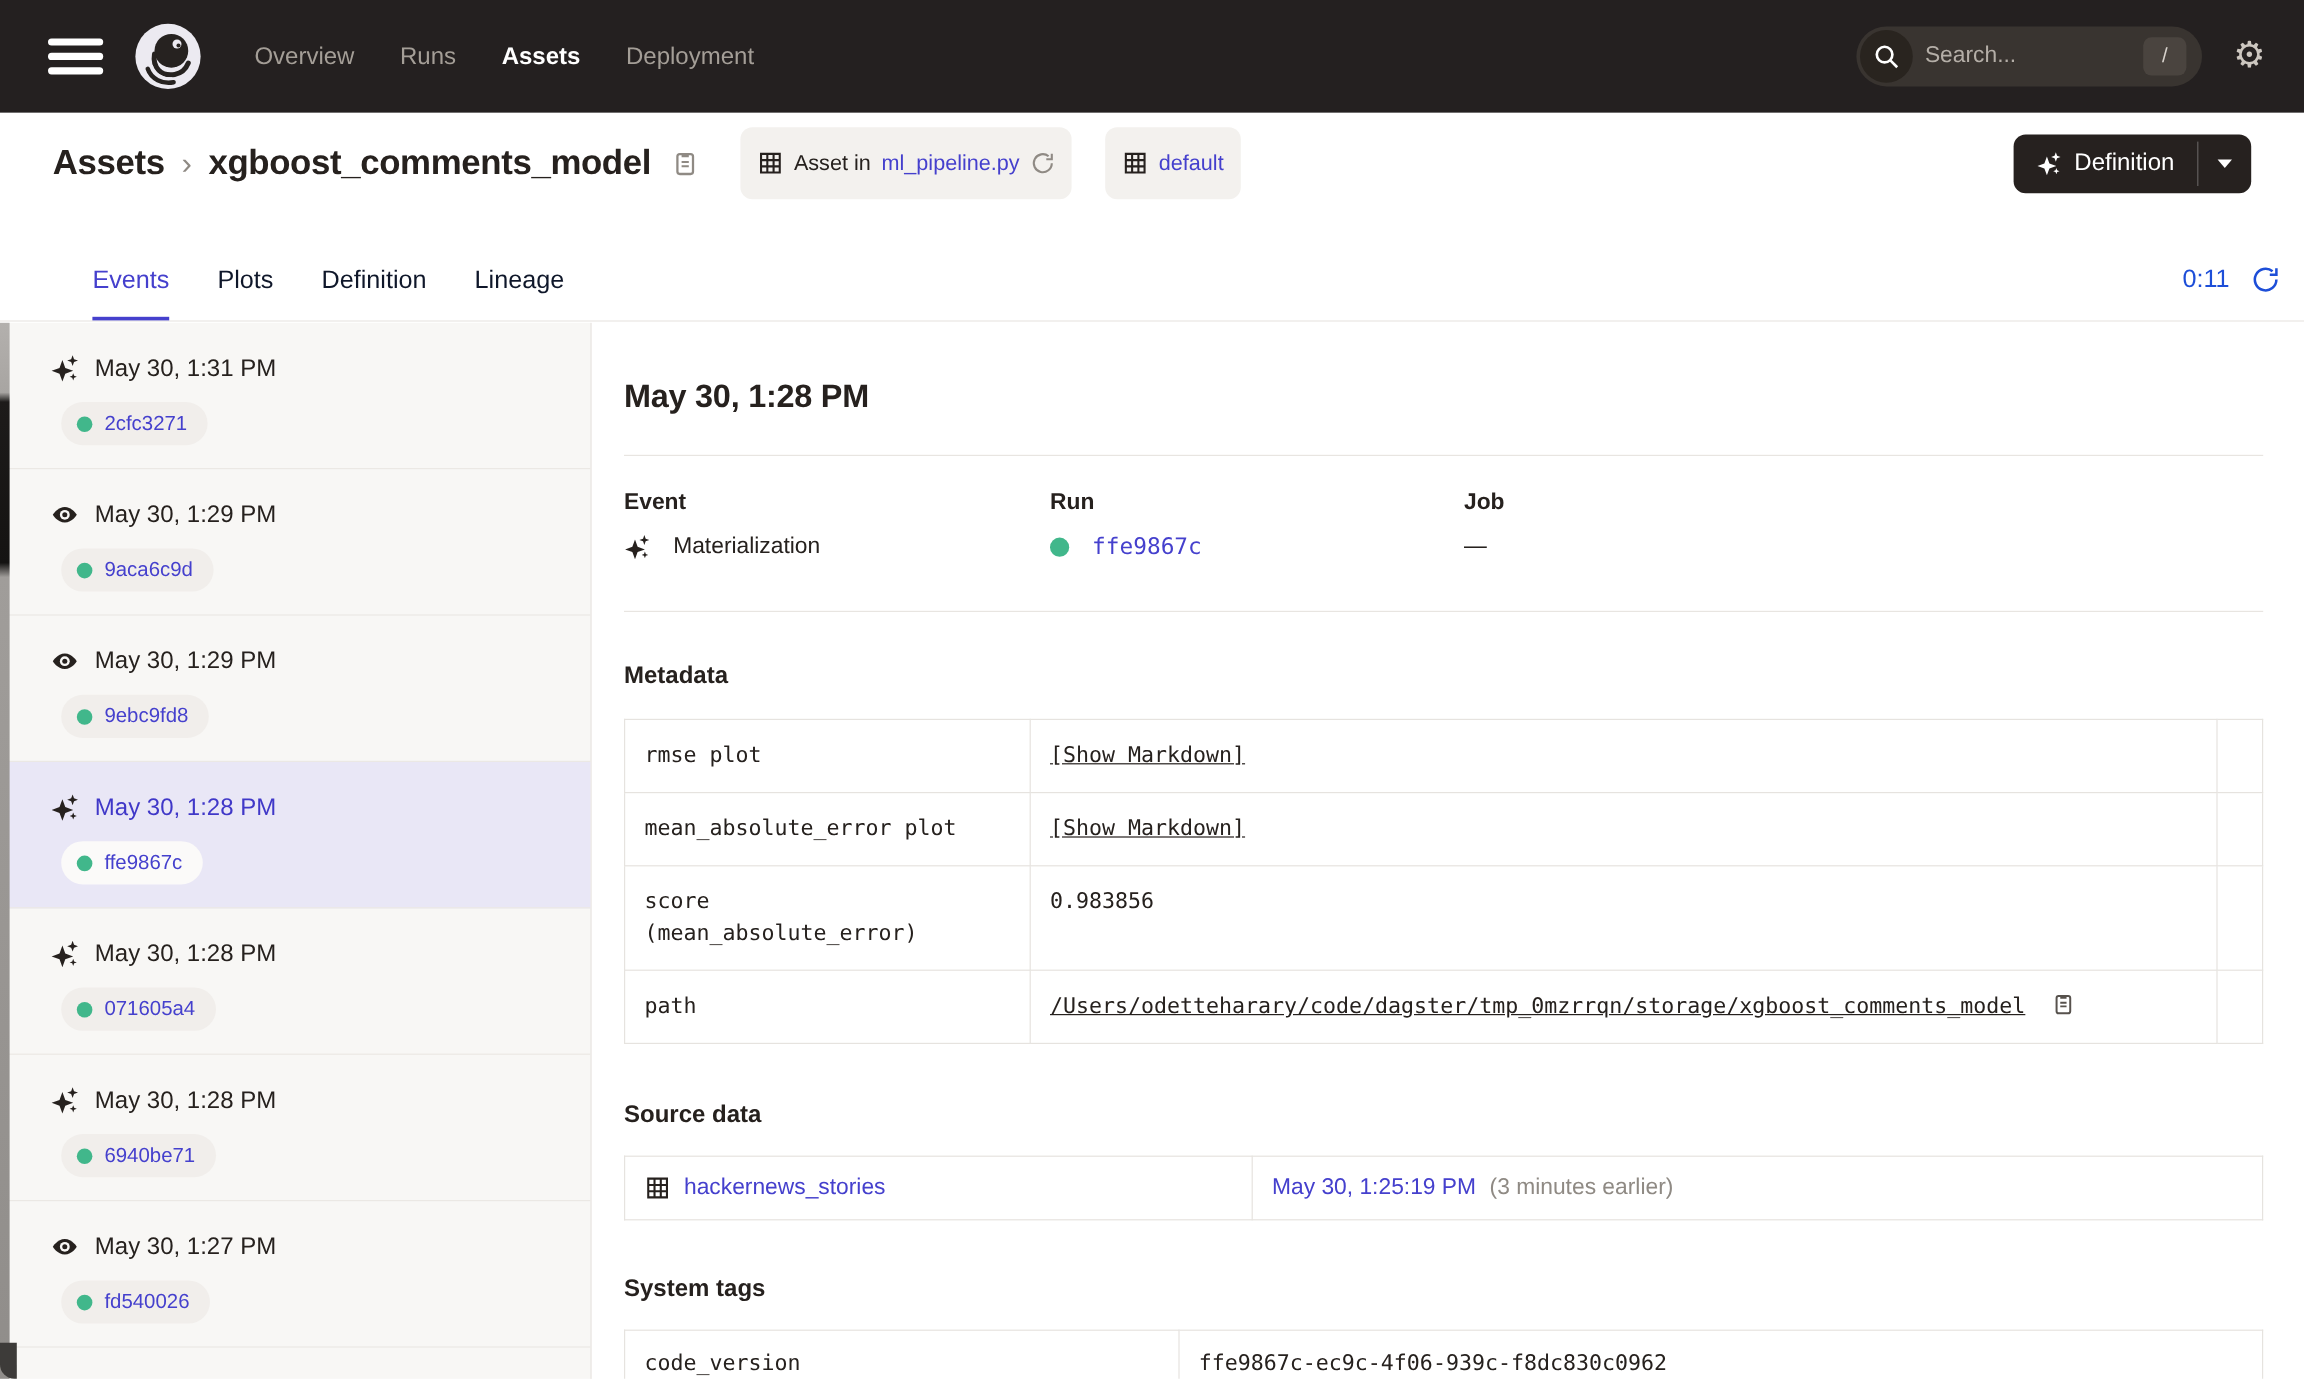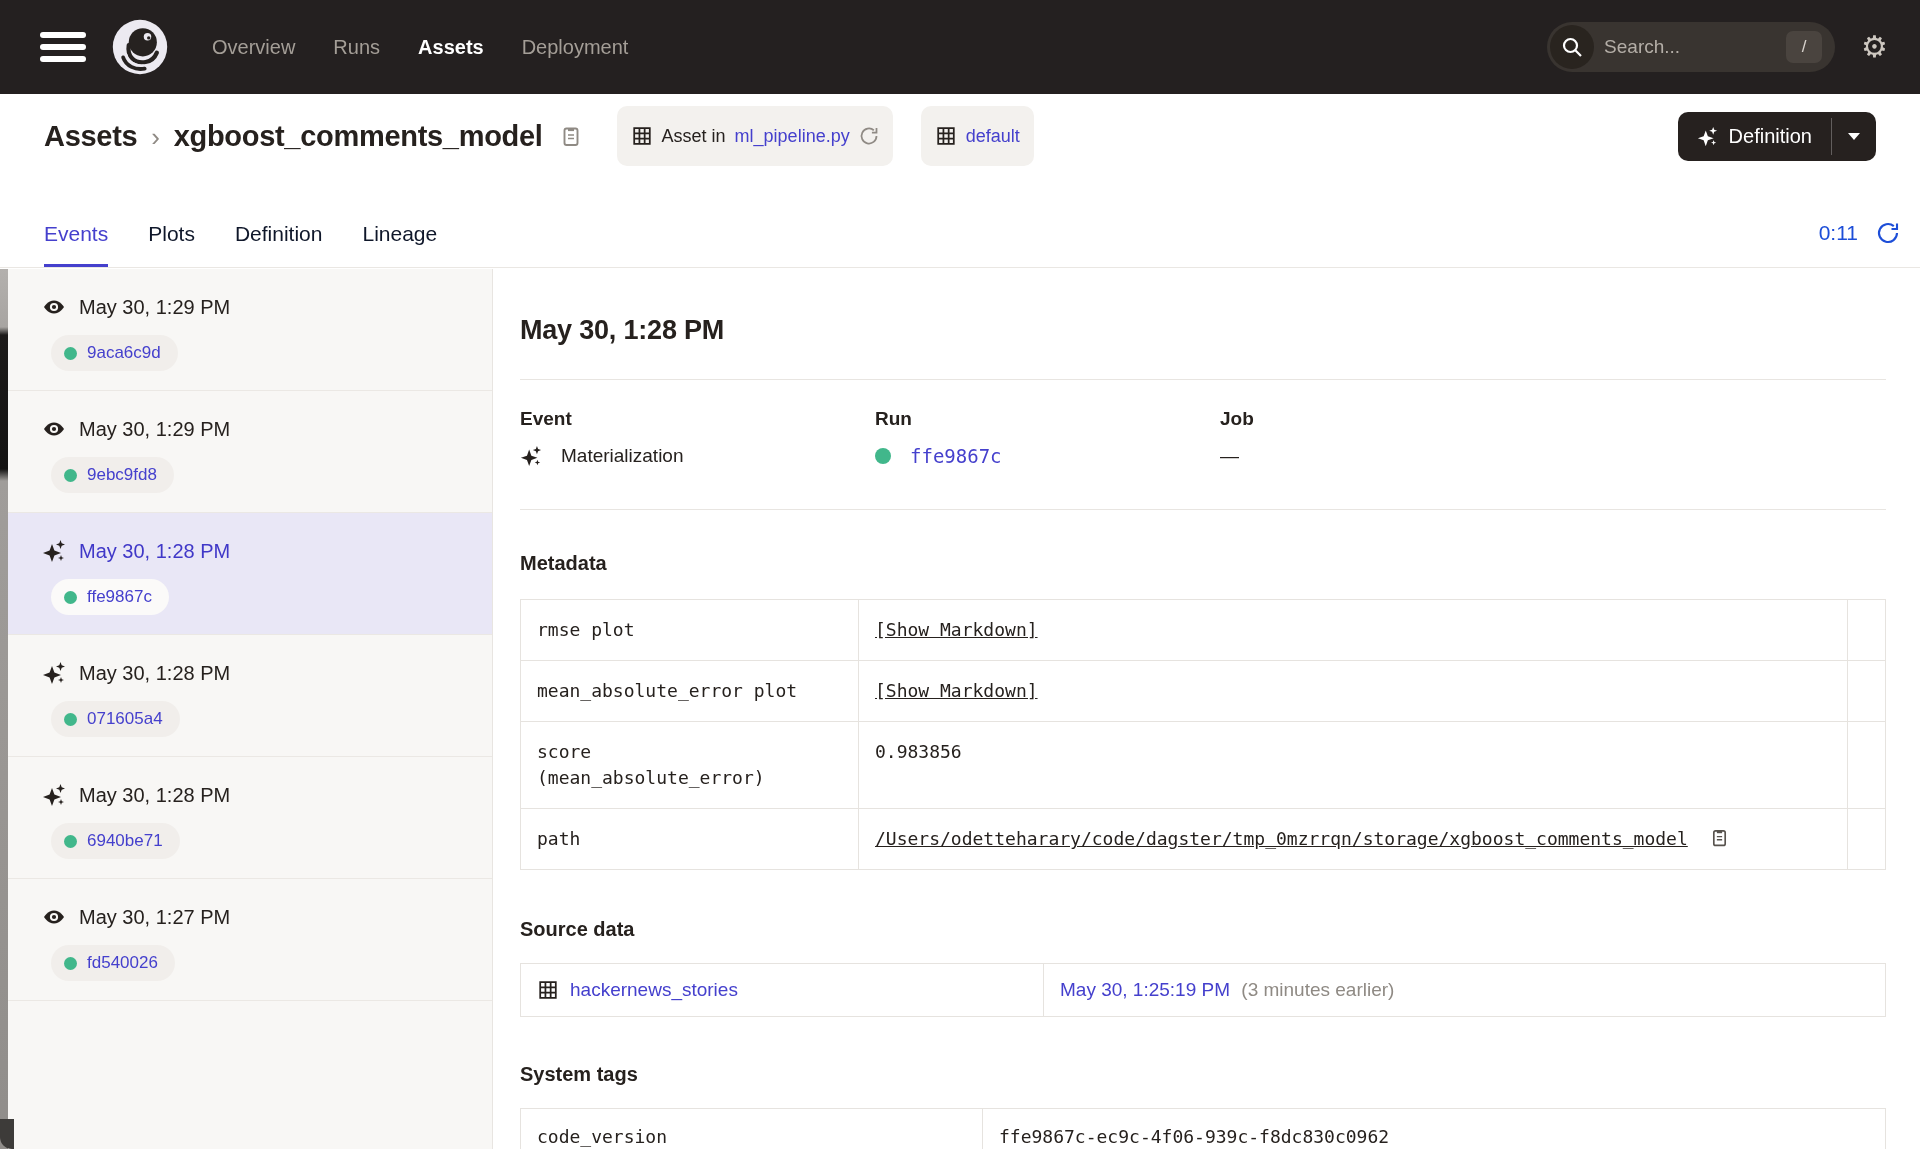--- a/index.html
+++ b/index.html
@@ -37,21 +37,21 @@
   .mat-btn { margin-left:auto; display:flex; align-items:stretch; background:#26211f; border-radius:10px; overflow:hidden; height:49px; cursor:pointer; }
   .mat-main { display:flex; align-items:center; gap:11px; padding:0 19px; color:#fff; font-size:20px; font-weight:500; }
   .mat-div { width:1px; background:rgba(255,255,255,0.28); margin:6px 0; }
   .mat-caret { width:44px; display:flex; align-items:center; justify-content:center; }
   .caret-down { width:0; height:0; border-left:6px solid transparent; border-right:6px solid transparent; border-top:7px solid #fff; }
 
   
   .tabs-bar { height:90px; padding:0 20px 0 44px; display:flex; align-items:flex-end; border-bottom:1px solid #eae7e3; }
   .tabs { display:flex; gap:40px; }
   .tab { font-size:21px; font-weight:500; color:#0f172a; padding-bottom:18px; border-bottom:3px solid transparent; cursor:pointer; }
-  .tab.active { color:#4540cd; border-bottom-color:#4540cd; }
+  .tab.active { color:#4540cd; border-bottom-color:#4540cd;margin-left:33px; }
   .tabs-right { margin-left:auto; display:flex; align-items:center; gap:18px; padding-bottom:22px; color:#1d4ed8; }
   .timer { font-size:21px; }
   .tabs-right .refresh { display:flex; cursor:pointer; }
 
   
   .content { position:absolute; top:269px; left:0; right:0; bottom:0; display:flex; }
 
   
   .edge-strip { position:absolute; left:0; top:0; bottom:0; width:8px;
     background:linear-gradient(#b3b0ad 0px, #a8a5a2 58px, #1d1b1a 66px, #141312 200px, #a09d9a 212px, #908d8a 100%); z-index:5; }
@@ -239,20 +239,34 @@
     </span>
   </div>
 </section>
 
 <div class="content">
   <div class="edge-strip"></div>
   <div class="edge-corner"></div>
 
   <aside class="sidebar">
 
+    <div class="side-item">
+      <div class="side-head">
+        <span class="ev-ic">
+            <svg width="24" height="24" viewBox="0 0 24 24">
+              <use href="#ic-sparkle"></use>
+            </svg>
+          </span>
+        <span class="side-time">May 30, 1:31 PM</span>
+      </div>
+      <span class="run-badge">
+        <span class="run-dot"></span>
+        <span class="run-id">2cfc3271</span>
+      </span>
+    </div>
 
     <div class="side-item">
       <div class="side-head">
         <span class="ev-ic">
             <svg width="24" height="24" viewBox="0 0 24 24">
               <use href="#ic-eye"></use>
             </svg>
           </span>
         <span class="side-time">May 30, 1:29 PM</span>
       </div>

